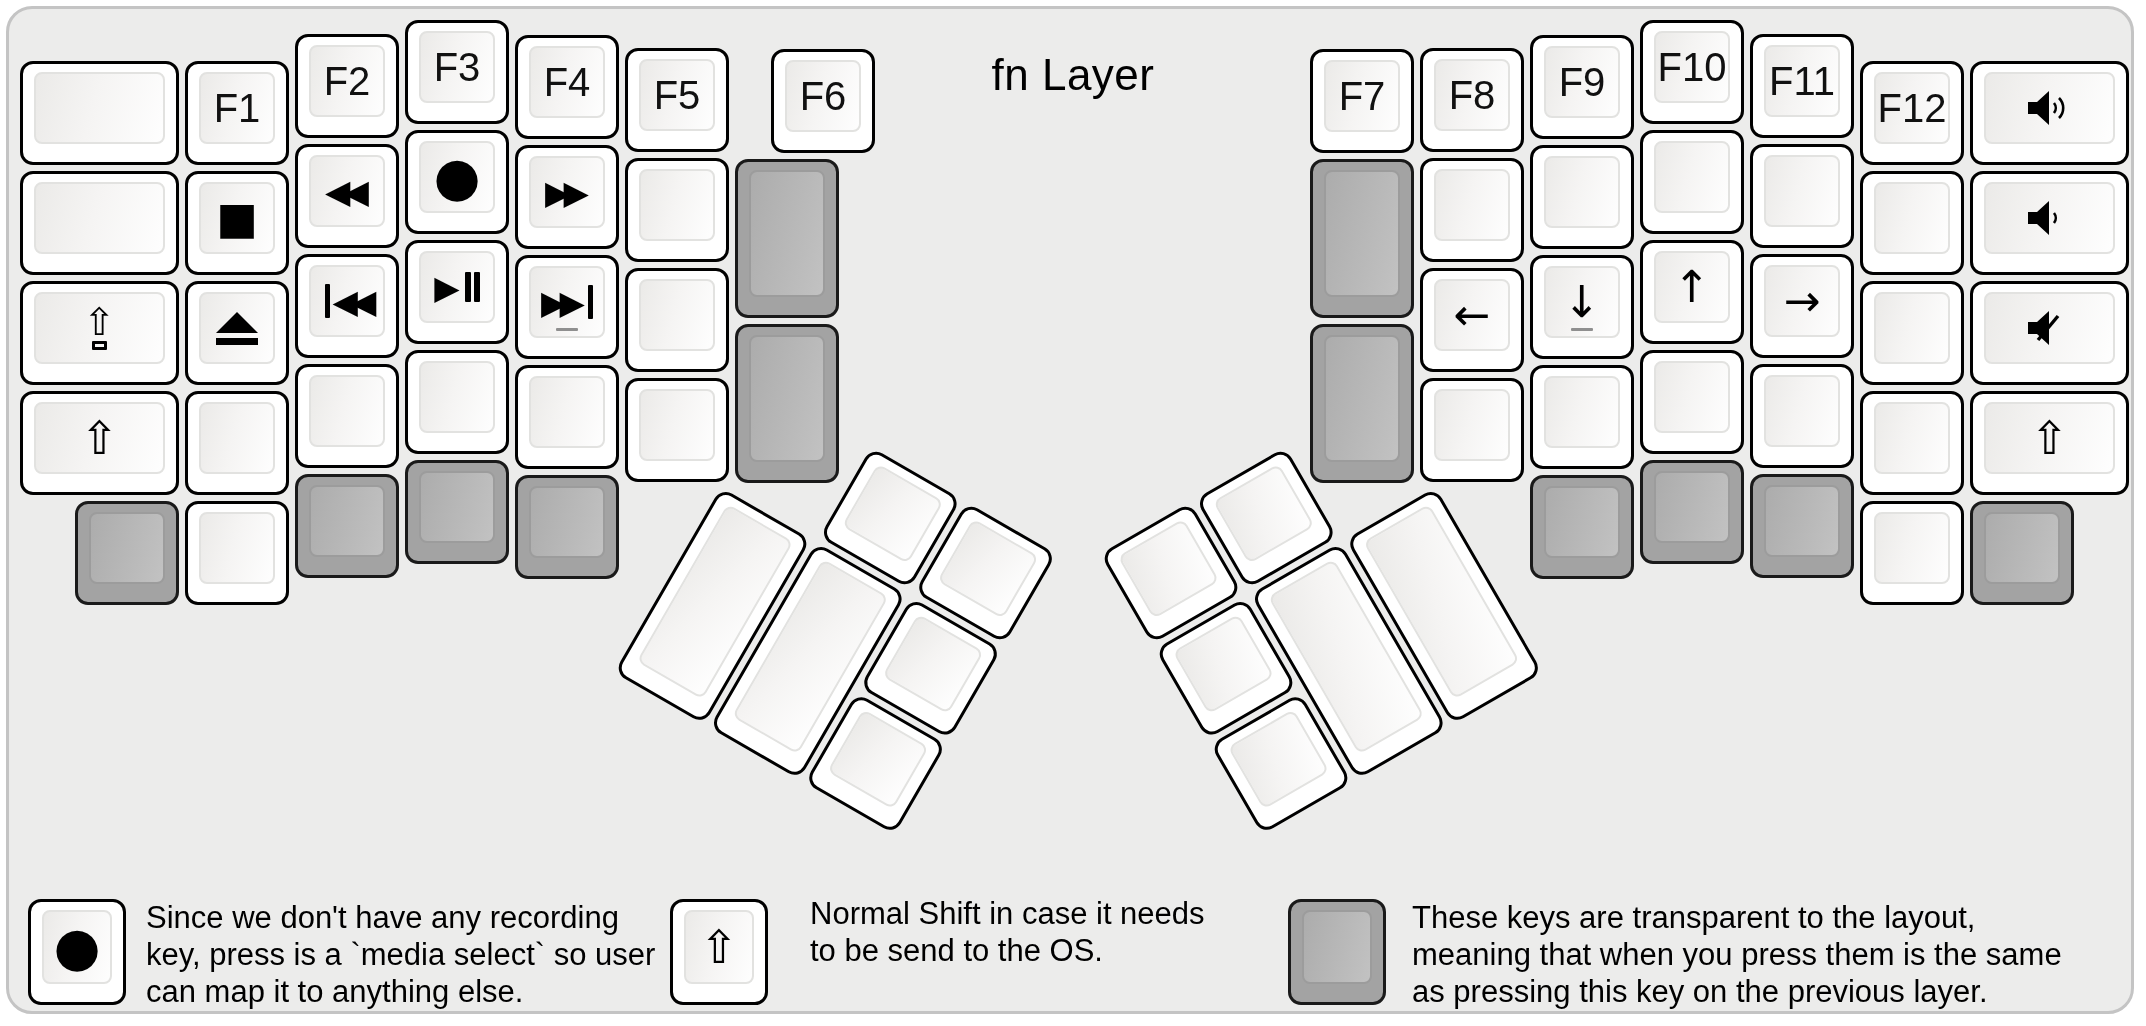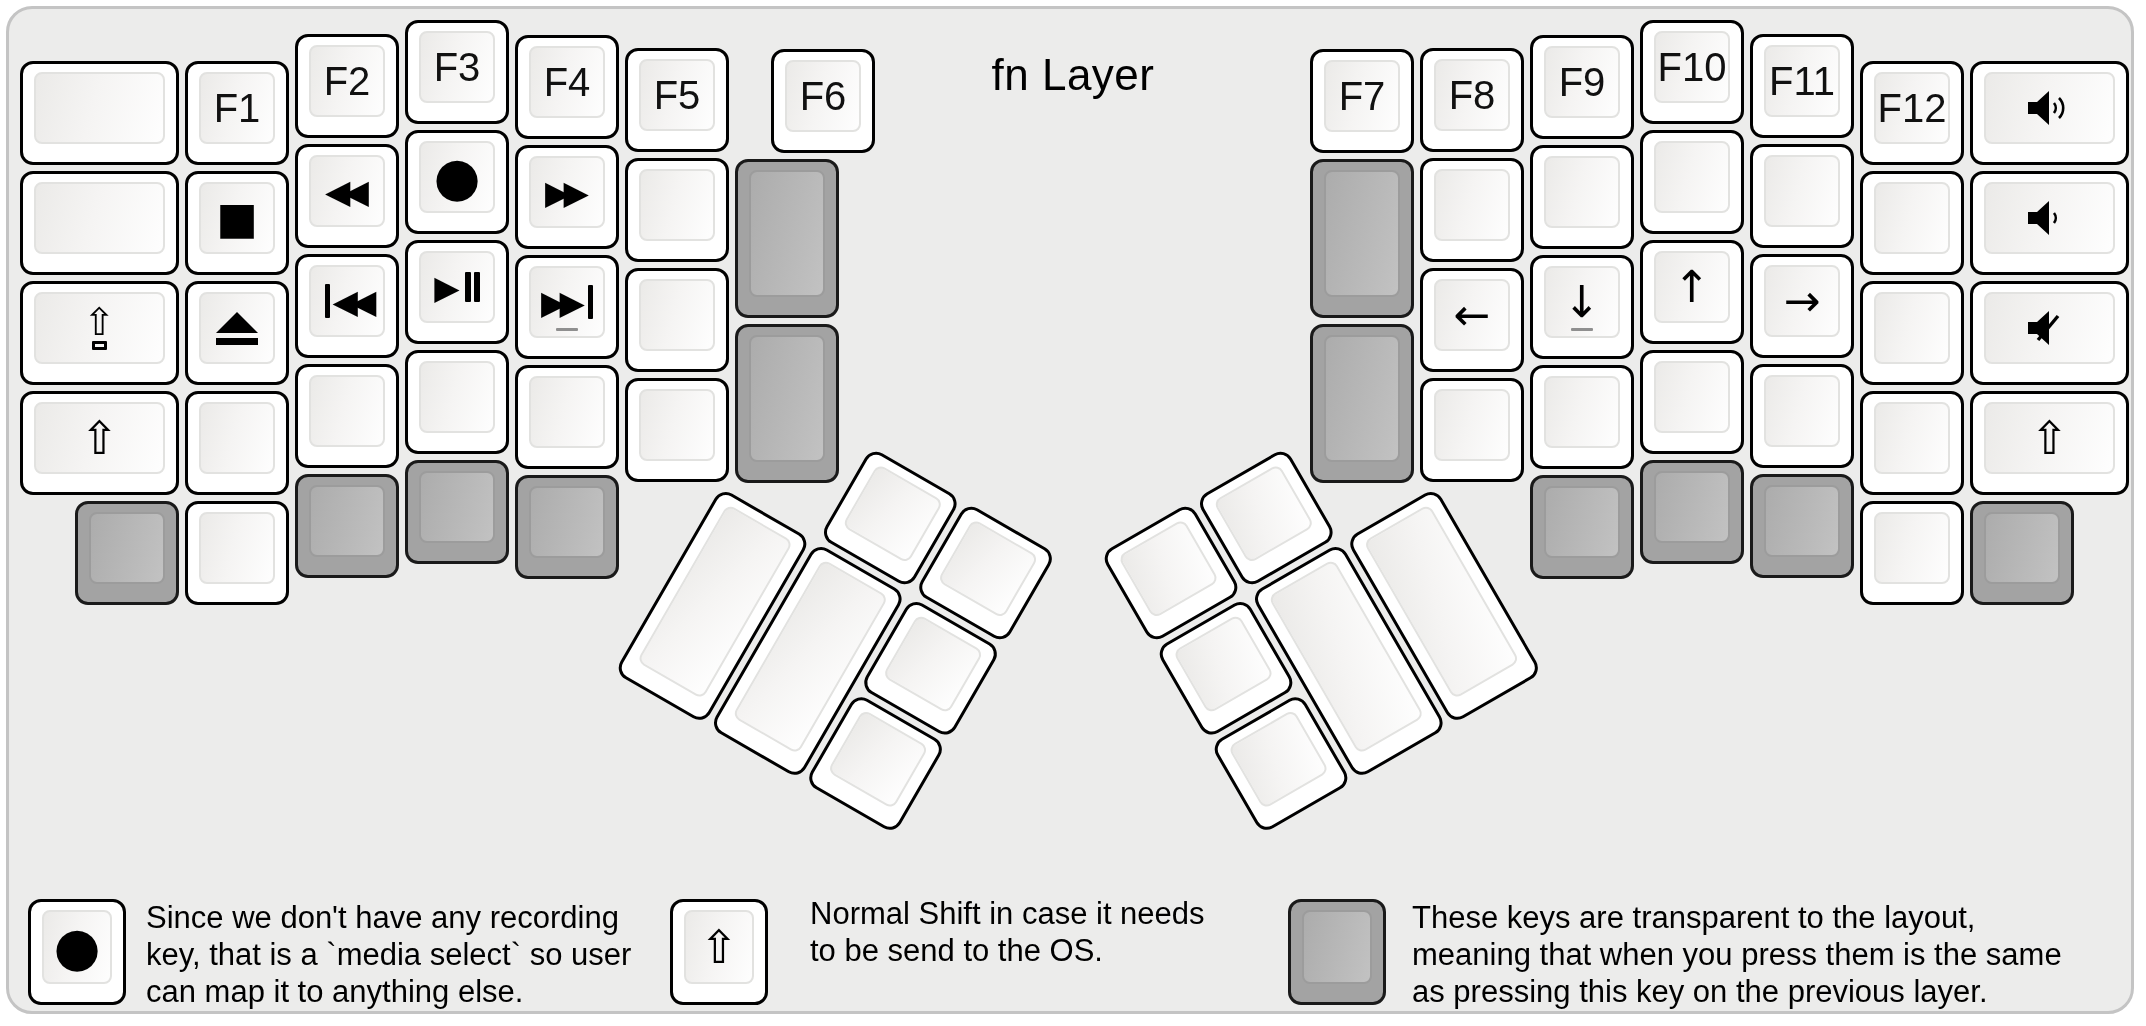--- a/index.html
+++ b/index.html
@@ -363,21 +363,21 @@
         </div>
       </div>
     </div>
   <div id="legend">
       <div class="key white" style="left: 28px; top: 899px; width: 98px; height: 106px;">
         <div class="keytop">
           <span class="g-txt" style="font-size:54px">●</span>
         </div>
       </div>
       <div class="legend-text" style="left: 146px; top: 899px;">Since we don't have any recording
-key, that is a `media select` so user
+key, press is a `media select` so user
 can map it to anything else.</div>
       <div class="key white" style="left: 670px; top: 899px; width: 98px; height: 106px;">
         <div class="keytop">
           <span class="g-txt" style="font-size:46px">⇧</span>
         </div>
       </div>
       <div class="legend-text" style="left: 810px; top: 895px;">Normal Shift in case it needs
 to be send to the OS.</div>
       <div class="key gray" style="left: 1288px; top: 899px; width: 98px; height: 106px;">
         <div class="keytop"></div>

